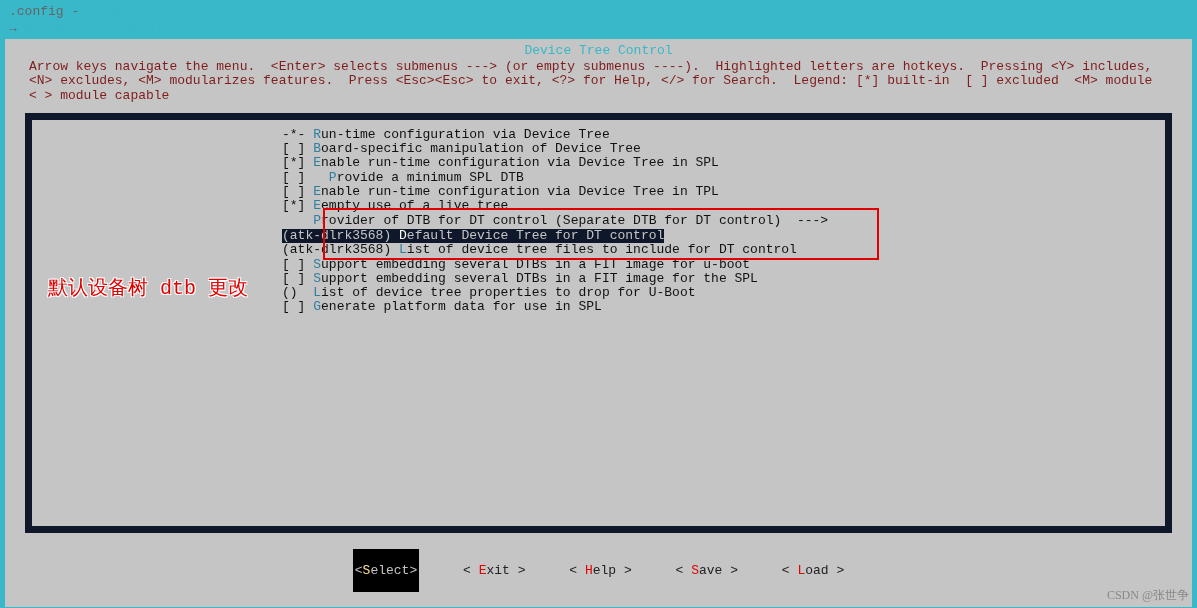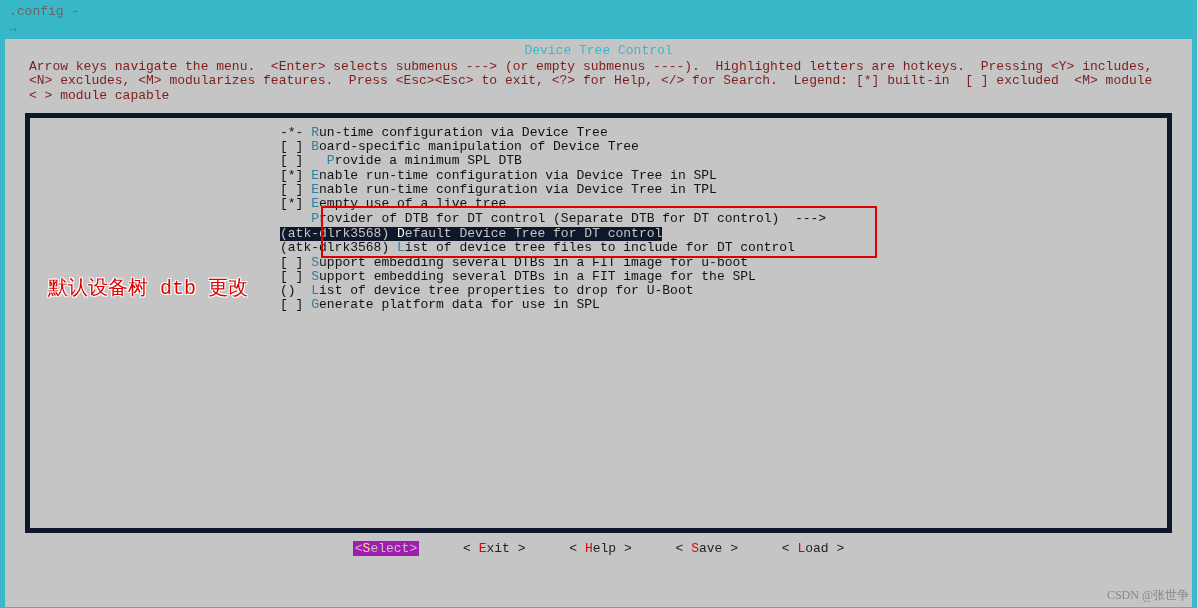--- a/index.html
+++ b/index.html
@@ -36,22 +36,22 @@
     text-align: center;
     padding: 2px;
   }
   .help {
     color: #7f1d1d;
     padding: 0 22px 6px 22px;
     white-space: pre-wrap;
     line-height: 1.1;
   }
   .panel {
-    border: 5px solid #0f172a;
-    margin: 4px 18px 2px 18px;
+    border: 7px solid #0f172a;
+    margin: 4px 18px 10px 18px;
     padding: 8px 0 6px 0;
     background: #c5c5c5;
     height: 420px;
     position: relative;
   }
   .line { color: #111; white-space: pre; padding-left: 250px; line-height: 1.1; }
   .line .hk { color: #2f7f9f; }
   .line.sel { background: #0f172a; color: #c5c5c5; display: inline-block; margin-left: 250px; padding-left: 0; }
   .line.sel .hk { color: #fff; }
   .redbox {
@@ -69,21 +69,21 @@
     text-shadow: 1px 1px 0 #fff, -1px -1px 0 #fff, 1px -1px 0 #fff, -1px 1px 0 #fff;
     pointer-events: none;
   }
   .buttons {
     text-align: center;
     padding: 6px 0 2px 0;
     color: #222;
   }
   .btn { display: inline-block; margin: 0 18px; }
   .btn .b { color: #e00000; }
-  .btn.sel { background: #a21caf; color: #c5c5c5; padding: 0 2px; }
+  .btn.sel { background: #000000; color: #c5c5c5; padding: 14px 2px; }
   .btn.sel .b { color: #ffe08a; }
   .watermark {
     position: absolute;
     bottom: 4px; right: 8px;
     color: #888;
     font-family: Liberation Serif, serif;
     font-size: 12px;
   }
 </style>
 </head>
@@ -98,22 +98,22 @@
   </div>
 
   <div class="screen">
     <div class="menu-title">Device Tree Control</div>
     <div class="help">Arrow keys navigate the menu.  &lt;Enter&gt; selects submenus ---&gt; (or empty submenus ----).  Highlighted letters are hotkeys.  Pressing &lt;Y&gt; includes, &lt;N&gt; excludes, &lt;M&gt; modularizes features.  Press &lt;Esc&gt;&lt;Esc&gt; to exit, &lt;?&gt; for Help, &lt;/&gt; for Search.  Legend: [*] built-in  [ ] excluded  &lt;M&gt; module  &lt; &gt; module capable</div>
 
     <div class="panel">
       <div id="items">
           <div class="line"><span>-*-</span><span> </span><span class="hk">R</span><span>un-time configuration via Device Tree</span></div>
           <div class="line"><span>[ ]</span><span> </span><span class="hk">B</span><span>oard-specific manipulation of Device Tree</span></div>
+          <div class="line"><span>[*]</span><span> </span><span class="hk">E</span><span>nable run-time configuration via Device Tree in SPL</span></div>
           <div class="line"><span>[ ]</span><span>   </span><span class="hk">P</span><span>rovide a minimum SPL DTB</span></div>
-          <div class="line"><span>[*]</span><span> </span><span class="hk">E</span><span>nable run-time configuration via Device Tree in SPL</span></div>
           <div class="line"><span>[ ]</span><span> </span><span class="hk">E</span><span>nable run-time configuration via Device Tree in TPL</span></div>
           <div class="line"><span>[*]</span><span> </span><span class="hk">E</span><span>empty use of a live tree</span></div>
           <div class="line"><span>   </span><span> </span><span class="hk">P</span><span>rovider of DTB for DT control (Separate DTB for DT control)  ---&gt;</span></div>
           <div style="white-space: pre;"><div class="line sel"><span></span><span>(atk-dlrk3568) </span><span class="hk">D</span><span>efault Device Tree for DT control</span></div></div>
           <div class="line"><span></span><span>(atk-dlrk3568) </span><span class="hk">L</span><span>ist of device tree files to include for DT control</span></div>
           <div class="line"><span>[ ]</span><span> </span><span class="hk">S</span><span>upport embedding several DTBs in a FIT image for u-boot</span></div>
           <div class="line"><span>[ ]</span><span> </span><span class="hk">S</span><span>upport embedding several DTBs in a FIT image for the SPL</span></div>
           <div class="line"><span>()</span><span>  </span><span class="hk">L</span><span>ist of device tree properties to drop for U-Boot</span></div>
           <div class="line"><span>[ ]</span><span> </span><span class="hk">G</span><span>enerate platform data for use in SPL</span></div>
         </div>

